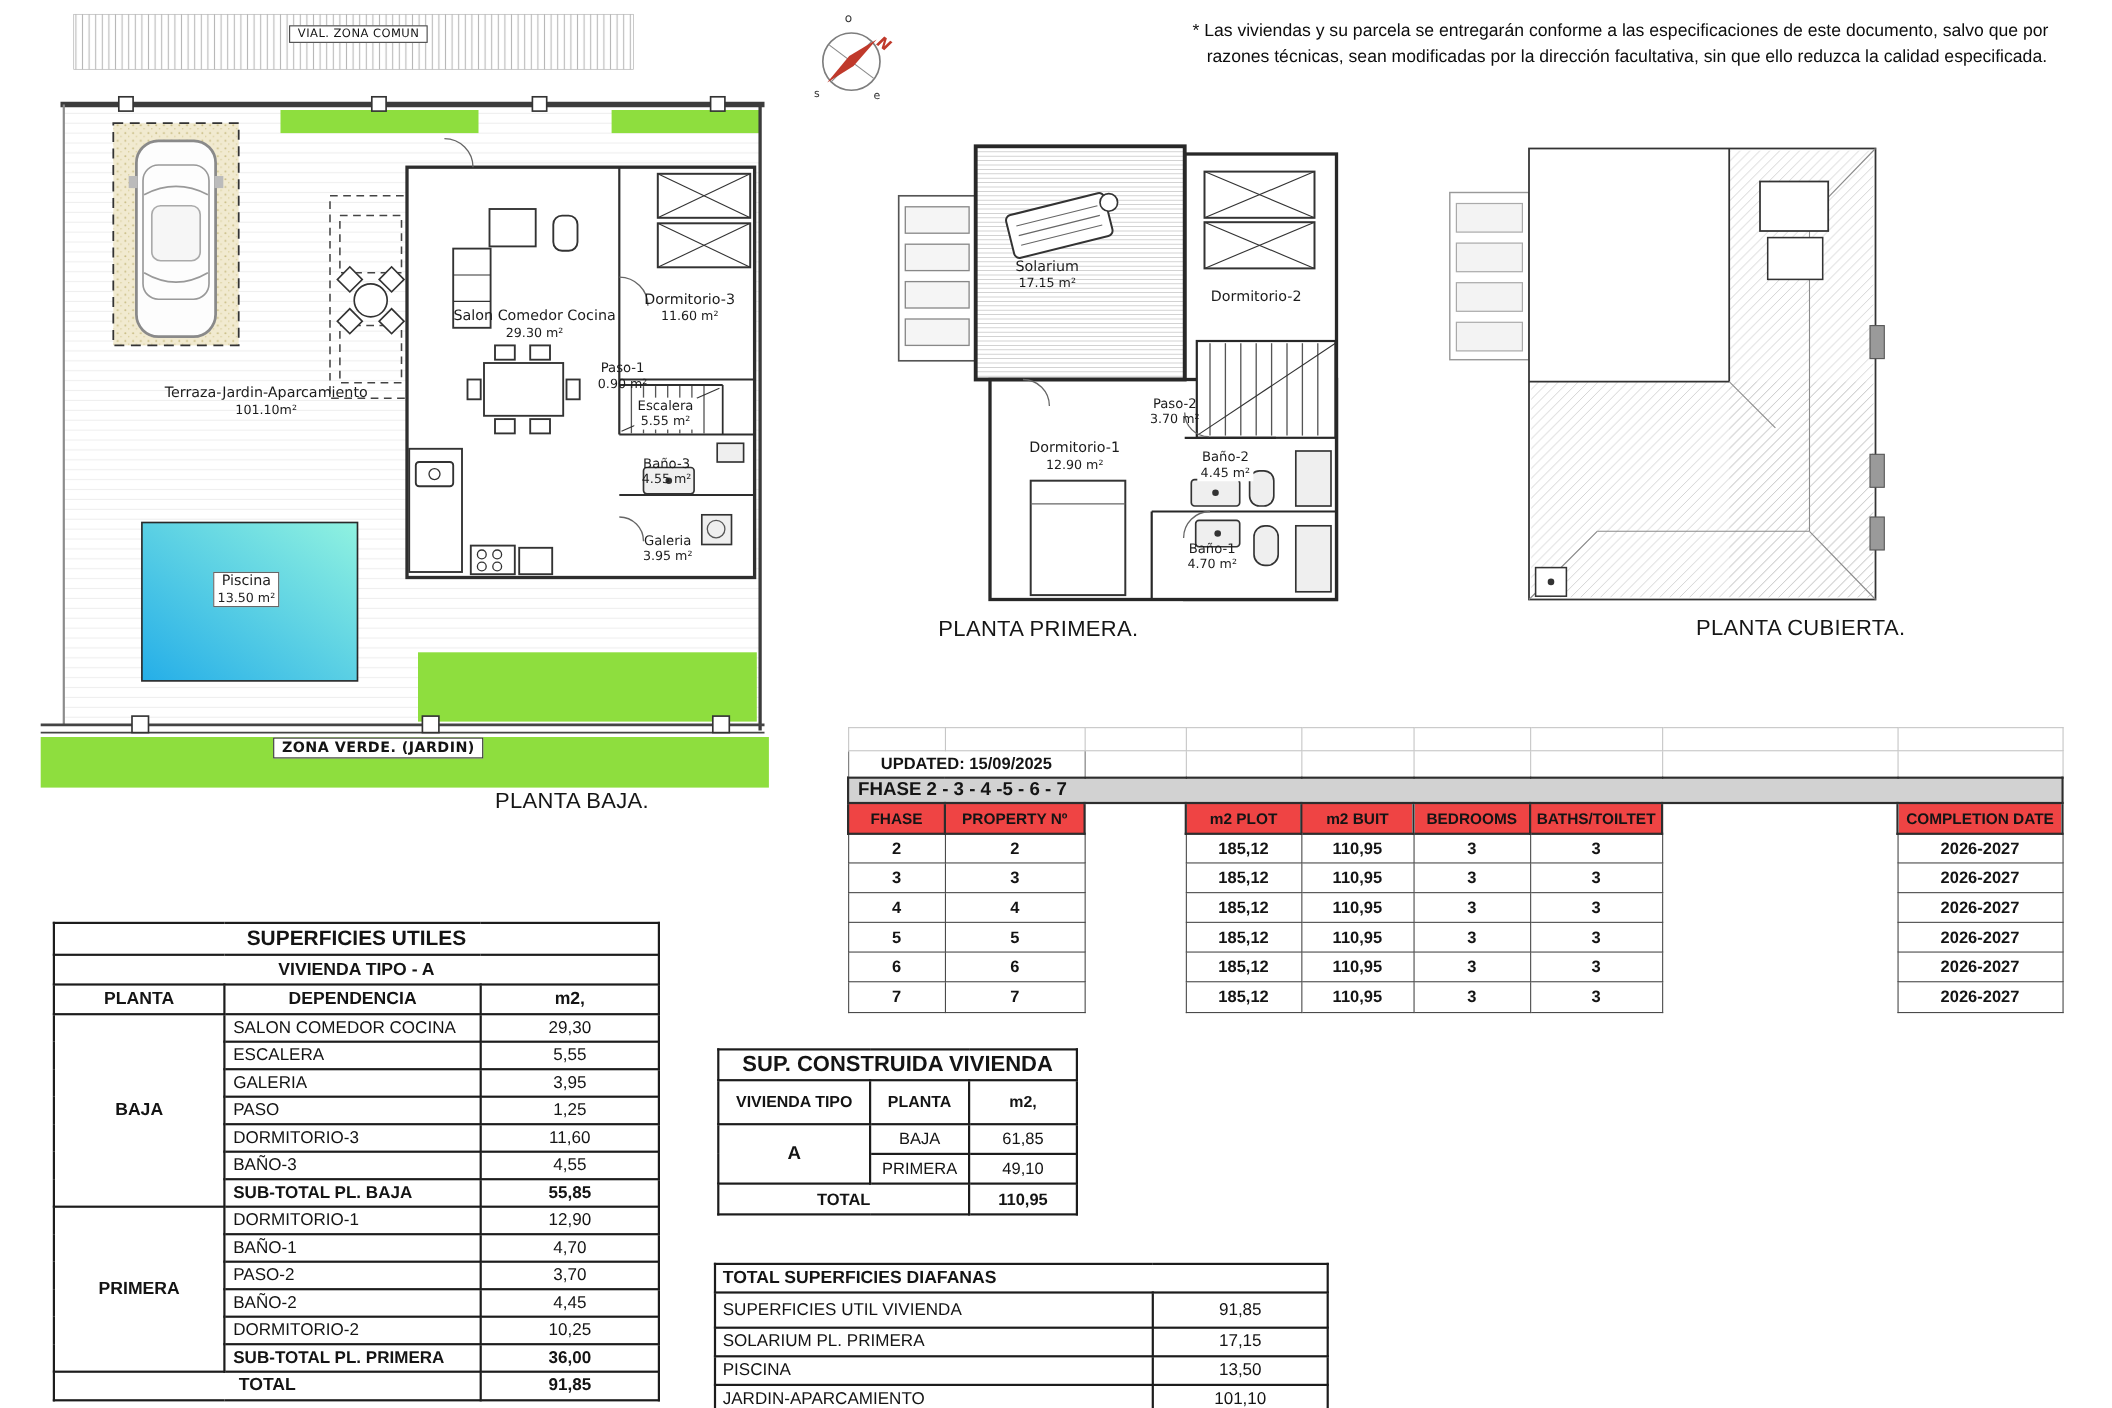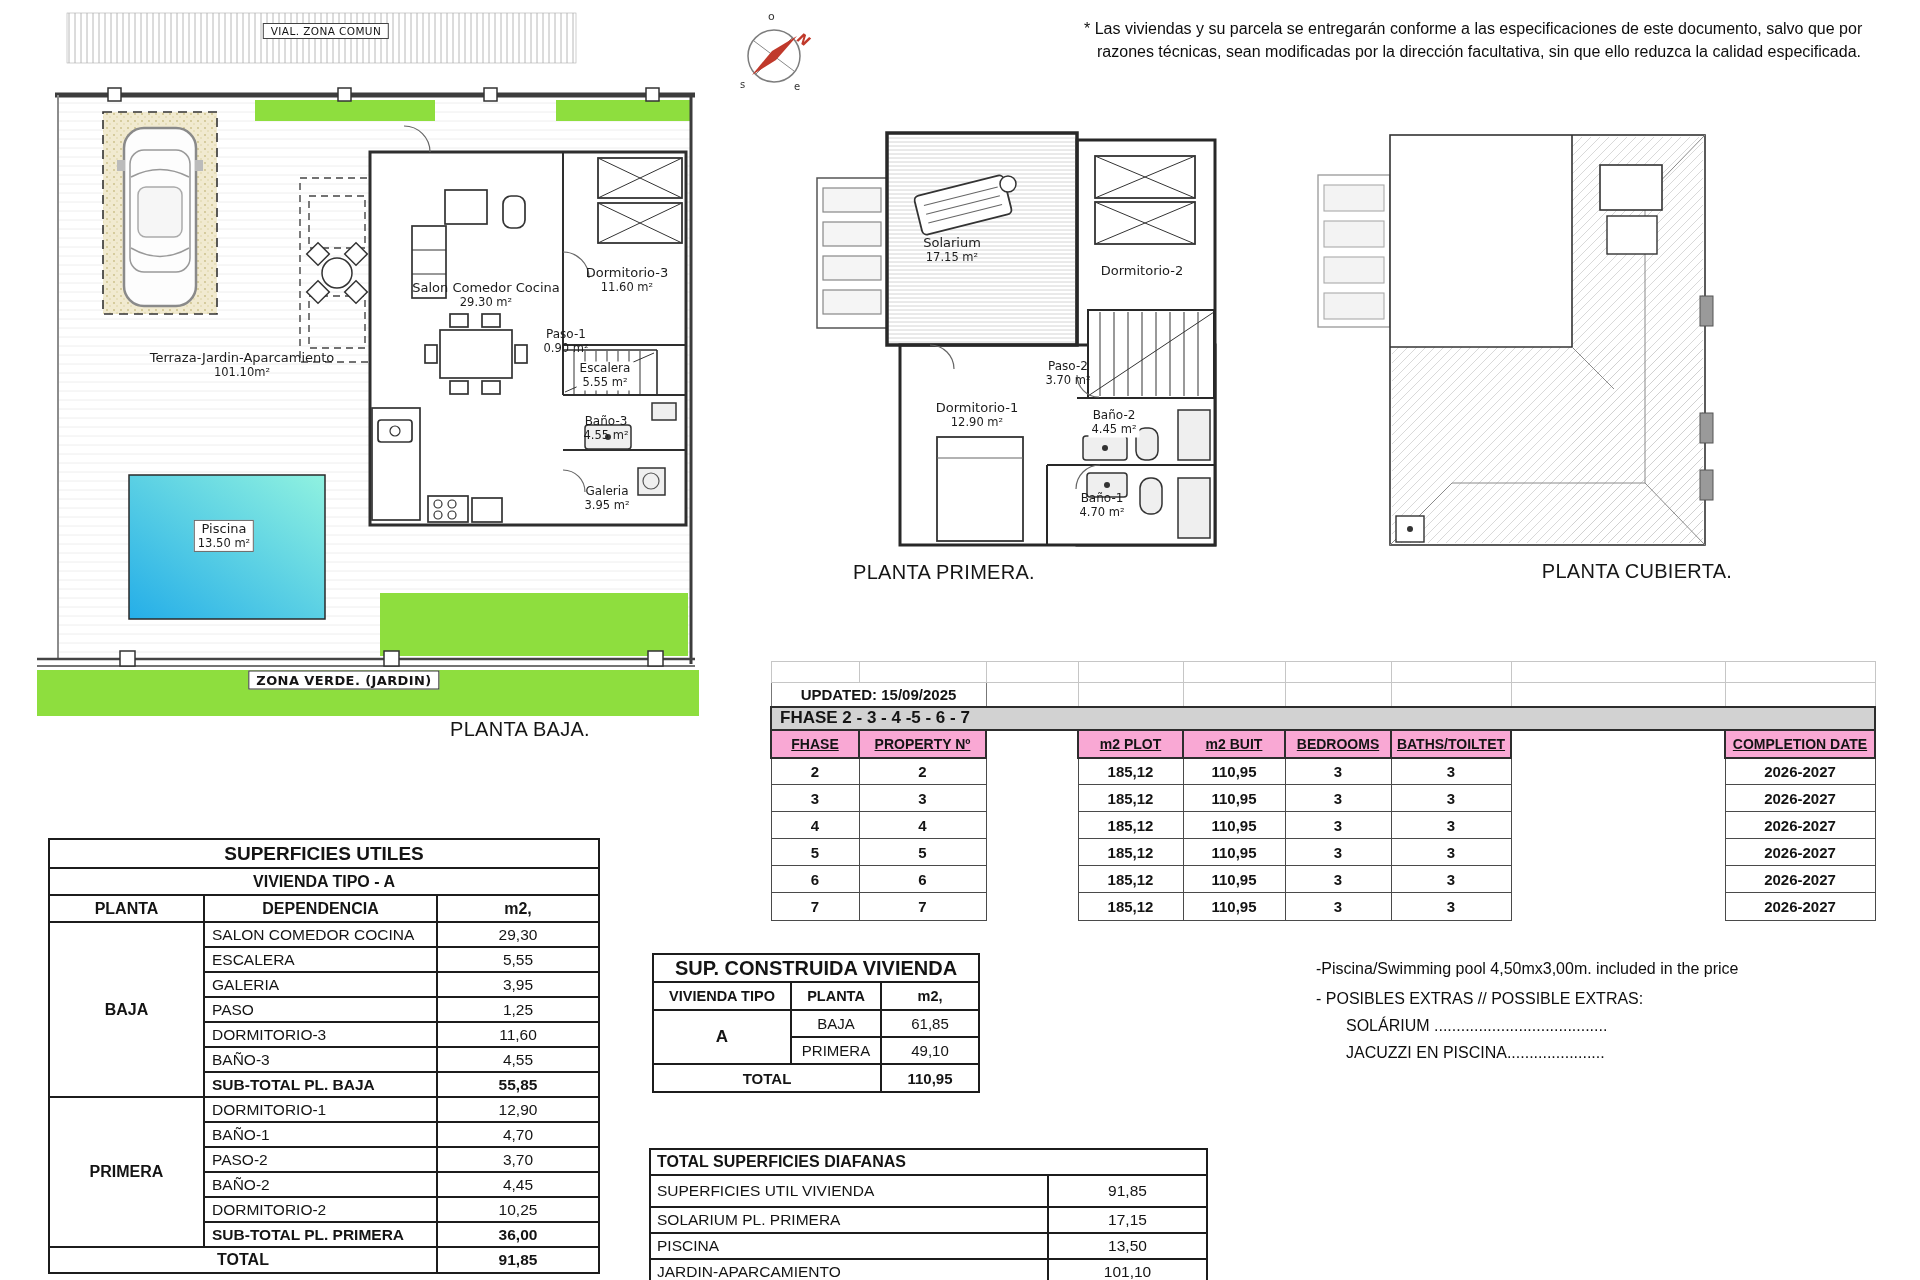--- a/index.html
+++ b/index.html
@@ -26,21 +26,21 @@
   
   .t{position:absolute;border-collapse:collapse;table-layout:fixed;background:#fff;}
   .t td,.t th{padding:0;vertical-align:middle;overflow:hidden;}
 
   
   .phase{left:770px;top:661px;width:1104px;font-size:15px;}
   .phase .f{border:1px solid #c6c6c6;}
   .phase .upd{border:1px solid #777;font-weight:600;text-align:center;}
   .phase .band{background:#d2d2d2;border:2px solid #2d2d2d;font-weight:bold;font-size:17px;
                text-align:left;padding-left:8px;}
-  .phase th{background:#f9a8d4;border:2px solid #2d2d2d;font-weight:bold;font-size:14px;text-align:center;text-decoration:underline;}
+  .phase th{background:#ef4444;border:2px solid #2d2d2d;font-weight:bold;font-size:14px;text-align:center;}
   .phase .d{border:1px solid #4a4a4a;font-weight:600;text-align:center;}
   .phase .gap{border:none;}
 
   
   .sup{left:48px;top:838px;width:550px;border:2px solid #111;font-size:16px;}
   .sup td{border:2px solid #1c1c1c;}
   .sup .title{font-size:19px;font-weight:bold;text-align:center;}
   .sup .sub{font-size:16px;font-weight:bold;text-align:center;}
   .sup .hd{font-size:16px;font-weight:bold;text-align:center;}
   .sup .lab{text-align:left;padding-left:7px;font-size:15.5px;}
@@ -617,21 +617,21 @@
   <table class="t cons">
     <colgroup>
         <col style="width:138px">
         <col style="width:90px">
         <col style="width:98px">
       </colgroup>
     <tbody>
         <tr style="height:28px">
           <td class="title" colspan="3">SUP. CONSTRUIDA VIVIENDA</td>
         </tr>
-    <tr style="height:28px">
+    <tr style="height:40px">
       <td class="hd">VIVIENDA TIPO</td>
       <td class="hd">PLANTA</td>
       <td class="hd">m2,</td>
     </tr>
     <tr style="height:27px">
       <td class="tipo" rowspan="2">A</td>
       <td>BAJA</td>
       <td>61,85</td>
     </tr>
     <tr style="height:27px">
@@ -670,20 +670,14 @@
       <td class="lab">JARDIN-APARCAMIENTO</td>
       <td class="val">101,10</td>
     </tr>
     <tr style="height:26px">
       <td class="b">TOTAL SUPERFICIES DIAFANAS</td>
       <td class="b">223,60</td>
     </tr>
   </tbody>
     </table>
 
-  <div class="notes">
-    <div class="n1">-Piscina/Swimming pool 4,50mx3,00m. included in the price</div>
-    <div class="n2">- POSIBLES EXTRAS // POSSIBLE EXTRAS:</div>
-    <div class="ind">SOLÁRIUM .......................................</div>
-    <div class="ind">JACUZZI EN PISCINA......................</div>
-  </div>
 
 </div>
 
 </body></html>

